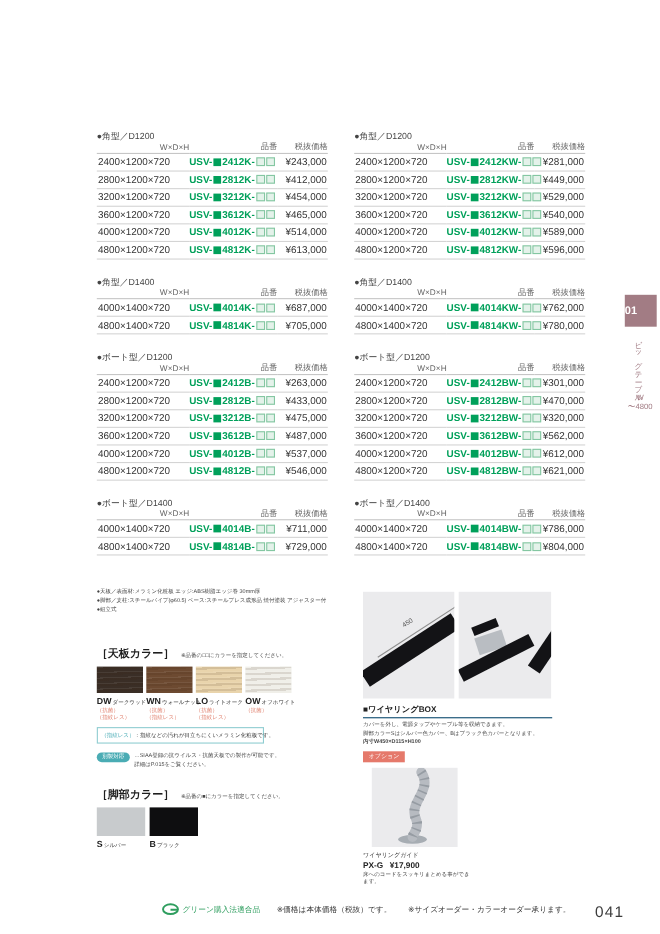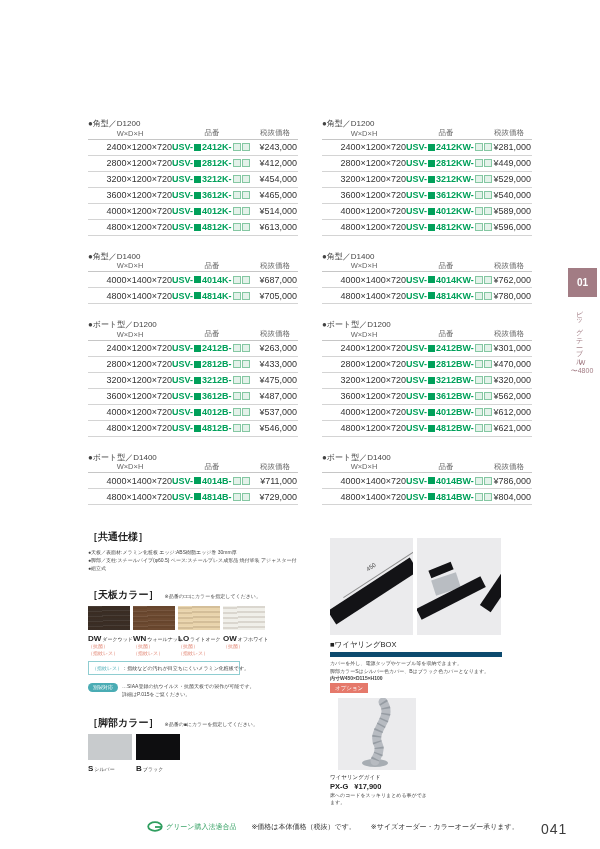--- a/index.html
+++ b/index.html
@@ -7,24 +7,24 @@
   body{position:relative;background:#fff;color:#333;
        font-family:"Liberation Sans","DejaVu Sans",sans-serif;overflow:hidden}
   .abs{position:absolute}
 
   
   .col{position:absolute;top:118px;width:210px}
   .col-title{font-size:10px;font-weight:bold;color:#1e1e1e;height:18px}
   .tsub{font-size:8px;color:#444;height:10px}
   table.spec{width:100%;border-collapse:collapse;table-layout:fixed;margin-bottom:15px}
   table.spec th{font-weight:normal;font-size:7.5px;color:#666;height:11px;
-                border-bottom:1px solid #c6c6c6;text-align:center;vertical-align:middle}
+                border-bottom:1px solid #c6c6c6;text-align:right;vertical-align:middle}
   table.spec td{font-size:9px;height:16px;border-bottom:1px solid #d4d4d4;vertical-align:middle;color:#333}
   .w-size{width:84px}.w-code{width:80px}.w-price{width:46px}
-  td.cs{text-align:right;padding-left:1px;color:#3a3a3a}
+  td.cs{text-align:left;padding-left:1px;color:#3a3a3a}
   td.cc{text-align:left;white-space:nowrap}
   td.cp{text-align:right;padding-right:1px;color:#2c2c2c}
   .pn{color:#00A05A;font-weight:bold;font-size:9px}
   .sqf{display:inline-block;width:7px;height:7px;background:#00A05A;margin:0 1px;vertical-align:-0.5px}
   .sqo{display:inline-block;width:8px;height:8px;background:#e4f2ea;border:1px solid #84c7a2;
        margin-left:1px;vertical-align:-1px}
 
   
   .blk-title{font-size:10px;font-weight:bold;color:#1e1e1e}
   .sline{font-size:5px;color:#444;line-height:8px;white-space:nowrap}
@@ -50,38 +50,38 @@
   .lsw{width:44px}
   .lchip{width:44px;height:26px}
 
   
   .photo{background:#ebebed;position:relative;overflow:hidden}
   .ph-row{display:flex;gap:4px}
   .bar{position:absolute;background:#131316}
   .mline{position:absolute;height:1px;background:#8e8e8e}
   .dim{position:absolute;font-size:6px;color:#4a4a4a}
   .graybox{position:absolute;background:#b9bdc2}
-  .wb-head{font-size:7.5px;font-weight:normal;color:#222;margin-top:5px;
-           padding-bottom:2px;border-bottom:5px solid #0c4a6e}
+  .wb-head{font-size:7.5px;font-weight:bold;color:#222;margin-top:5px;
+           padding-bottom:2px;border-bottom:1px solid #0c4a6e}
   .wb-lines{margin-top:3px}
   .wb-lines .sline{line-height:7.5px}
   .wb-lines .sline:last-child{font-weight:bold}
 
   
   .badge-red{display:inline-block;background:#e5796b;color:#fff;font-size:5.5px;
              line-height:10px;padding:0 5px}
   .opt-name{font-size:5.5px;color:#333;margin-top:4px}
   .opt-code{font-size:7.5px;font-weight:bold;color:#222;margin-top:1px}
   .opt-price{font-weight:bold;margin-left:6px}
   .opt-desc{font-size:5px;color:#444;line-height:7px;width:100px;margin-top:1px}
 
   
   .tabbox{left:568px;top:268px;width:29px;height:29px;background:#a27c84;
           color:#fff;font-size:10px;font-weight:bold;display:flex;
-          align-items:center;justify-content:center}
+          align-items:center;justify-content:flex-start}
   .tablabel{left:574px;top:305px;height:70px;writing-mode:vertical-rl;
             font-size:7px;letter-spacing:1.5px;color:#a27c84}
   .tabsize{left:560px;top:359px;width:44px;text-align:center;font-size:7px;
            line-height:8px;color:#a27c84}
   .footer{left:147px;top:821px;display:flex;align-items:center;font-size:7px}
   .gl{color:#2f9e5f;margin-left:3px}
   .fn{color:#333;margin-left:15px}
   .pageno{left:541px;top:821px;font-size:14px;color:#3c3c3c;letter-spacing:1px}
 </style>
 </head>
@@ -407,21 +407,20 @@
           <td class="cs">4800×1400×720</td>
           <td class="cc"><span class="pn">USV-</span><span class="sqf"></span><span class="pn">4814BW-</span><span class="sqo"></span><span class="sqo"></span></td>
           <td class="cp">¥804,000</td>
         </tr>
         </tbody>
       </table>
   </div>
 </section>
 
 <section class="abs" style="left:88px;top:530px;width:250px">
-  <div class="blk-title">［共通仕様］</div>
   <div class="spec-lines">
       <div class="sline">●天板／表面材:メラミン化粧板 エッジ:ABS樹脂エッジ巻 30mm厚</div>
       <div class="sline">●脚部／支柱:スチールパイプ(φ60.5) ベース:スチールプレス成形品 焼付塗装 アジャスター付</div>
       <div class="sline">●組立式</div>
     </div>
 </section>
 
 <section class="abs" style="left:88px;top:584px;width:250px">
   <div>
     <span class="blk-title">［天板カラー］</span><span class="hnote">※品番の□□にカラーを指定してください。</span>

